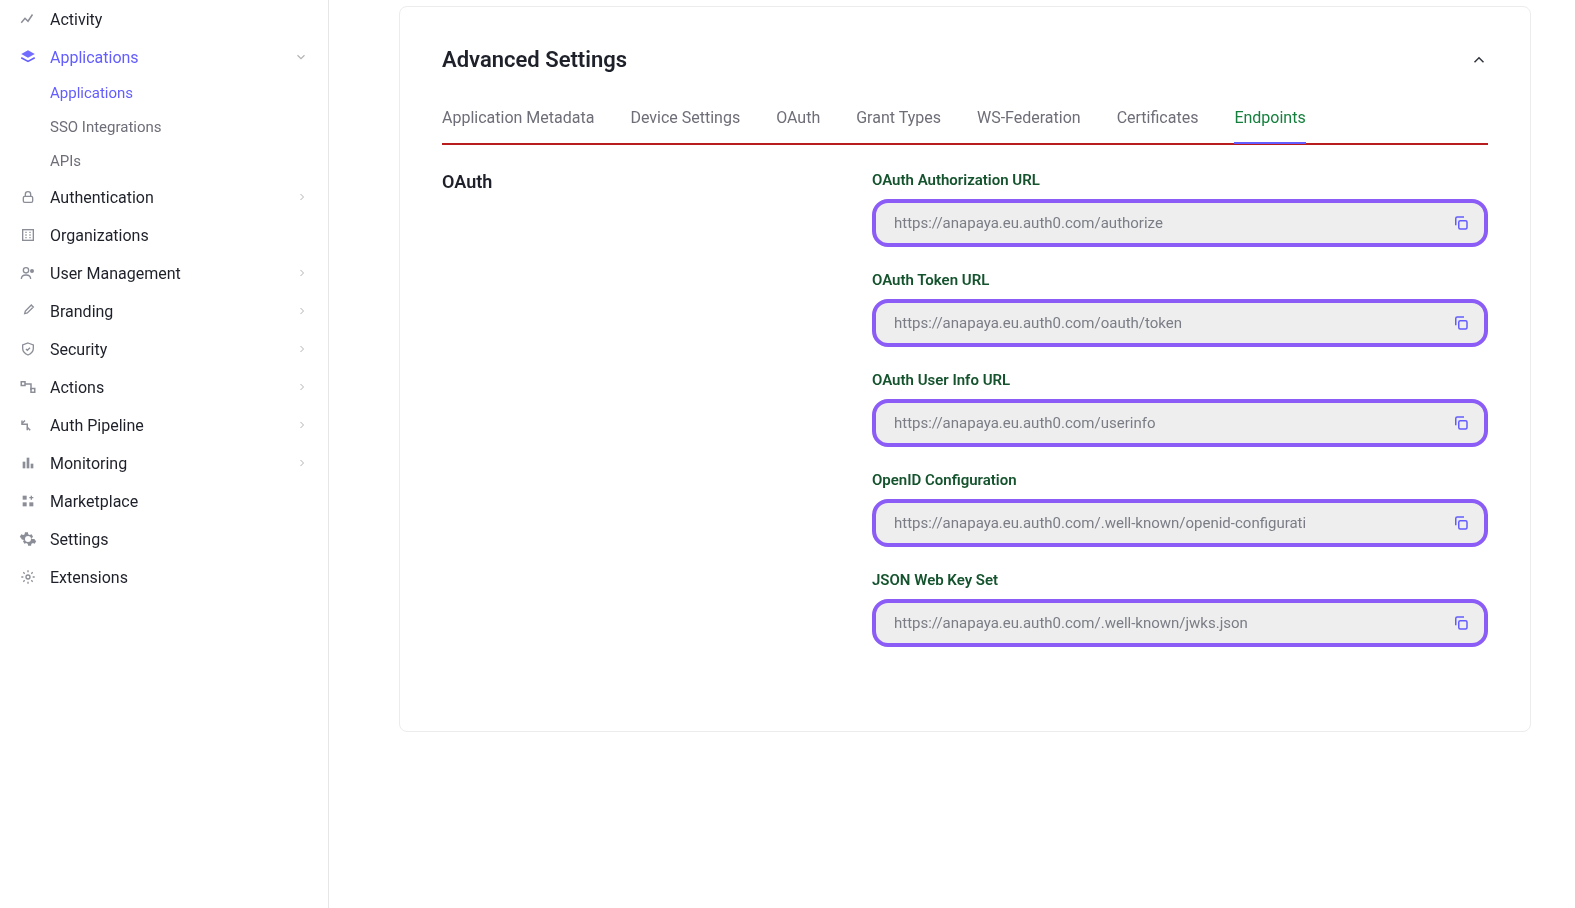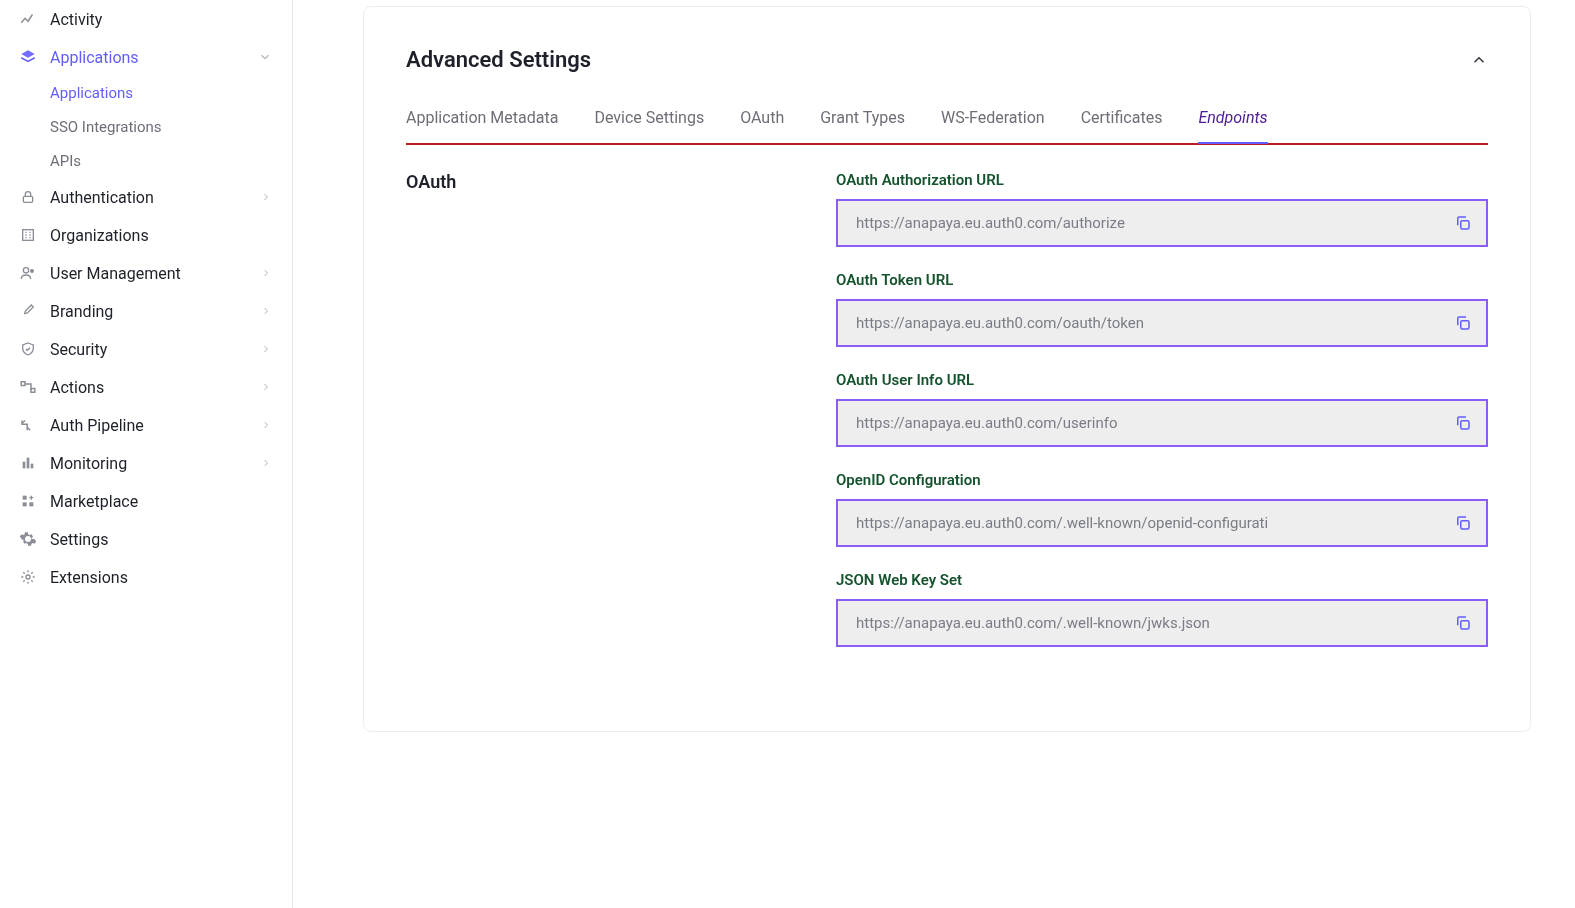--- a/index.html
+++ b/index.html
@@ -6,21 +6,21 @@
 body {
   font-family: -apple-system, BlinkMacSystemFont, 'Segoe UI', Roboto, sans-serif;
   background: #fff;
   color: #1e212a;
   width: 1575px;
   height: 908px;
   overflow: hidden;
   display: flex;
 }
 .sidebar {
-  width: 293px;
+  width: 329px;
   border-right: 1px solid #e6e6e6;
   padding-top: 0;
   background: #fff;
 }
 .nav-item {
   display: flex;
   align-items: center;
   padding: 9px 20px 9px 18px;
   cursor: pointer;
   font-size: 16px;
@@ -89,22 +89,21 @@
   margin-bottom: 26px;
 }
 .tab {
   padding: 0 0 16px 0;
   font-size: 16px;
   color: #6e6e78;
   cursor: pointer;
   position: relative;
 }
 .tab.active {
-  color: #4c1d95;
-  font-style: italic;
+  color: #15803d;
 }
 .tab.active::after {
   content: "";
   position: absolute;
   left: 0; right: 0; bottom: -1px;
   height: 2px;
   background: #635dff;
 }
 .section-row {
   display: flex;
@@ -126,22 +125,22 @@
 .field-label {
   font-size: 15px;
   font-weight: 600;
   color: #14532d;
   margin-bottom: 10px;
 }
 .field-input-wrap {
   display: flex;
   align-items: center;
   background: #eeeeef;
-  border: 2px solid #8b5cf6;
-  border-radius: 0;
+  border: 4px solid #8b5cf6;
+  border-radius: 16px;
   height: 48px;
   padding: 0 10px 0 18px;
 }
 .field-input {
   flex: 1;
   border: none;
   background: transparent;
   font-size: 15px;
   color: #7a7d85;
   outline: none;

